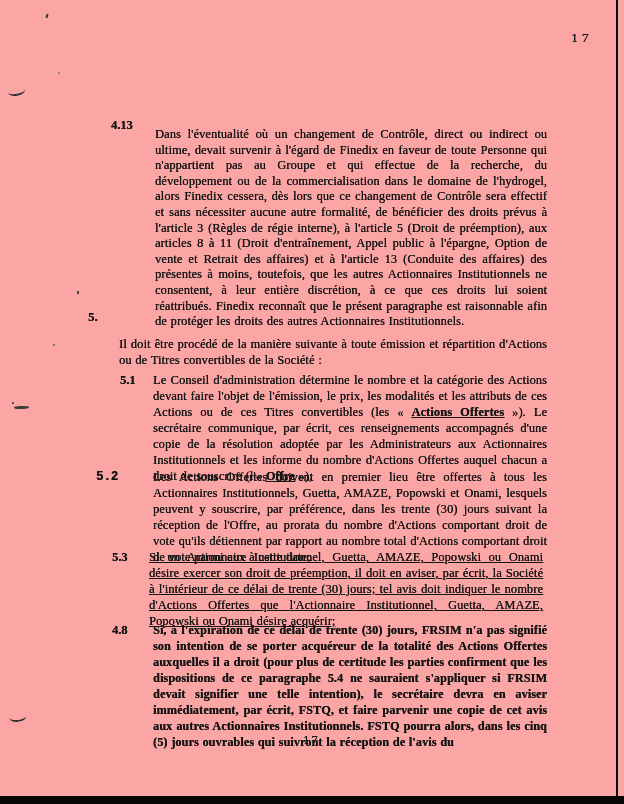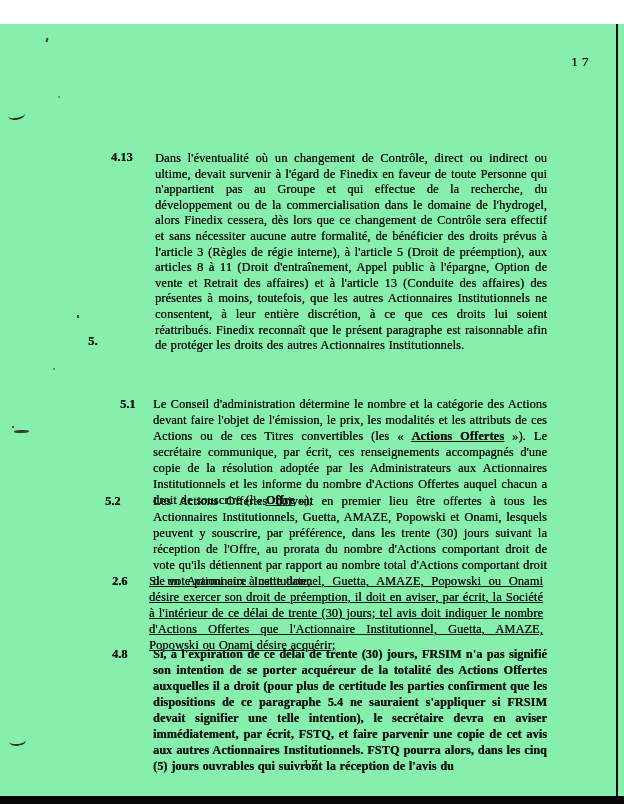--- a/index.html
+++ b/index.html
@@ -4,21 +4,21 @@
 <style>
   html,body{margin:0;padding:0;}
   body{
     width:624px;height:804px;
     background:#ffffff;
     overflow:hidden;
     position:relative;
     font-family:"Liberation Serif", serif;
     color:#151515;
   }
-  .sheet{position:absolute;inset:0;background:#86efac;margin-top:24px;}
+  .sheet{position:absolute;inset:0;background:#fca5a5;}
   
   .edge-line{position:absolute;top:0;left:616px;width:2px;height:804px;background:#0c0c0c;}
   .bottom-bar{position:absolute;left:0;bottom:0;width:624px;height:8px;background:#060606;}
   .mark{position:absolute;}
   .mark-dot-a{left:46px;top:14px;width:2px;height:4px;background:#3a3a3a;transform:rotate(15deg);}
   .mark-speck-b{left:58px;top:72px;width:2px;height:2px;background:#8a8a8a;}
   .mark-squiggle-1{left:8px;top:86px;width:17px;height:8px;border:0;border-bottom:2px solid #2f2f2f;border-radius:0 0 70% 55%;transform:rotate(-6deg);}
   .mark-dot-c{left:77px;top:291px;width:2px;height:3px;background:#454545;}
   .mark-dot-d{left:53px;top:344px;width:2px;height:2px;background:#777;}
   .mark-smudge-dot{left:12px;top:402px;width:2px;height:2px;background:#555;}
@@ -42,32 +42,32 @@
   #header-pagenum{left:571px;top:30px;letter-spacing:4px;}
   #footer-pagenum{left:303px;top:733px;letter-spacing:2px;font-size:12.5px;}
   #continuation{left:155px;top:83px;width:392px;}
   .clause-num{
     position:absolute;
     font-weight:bold;
     font-size:12.4px;
     line-height:16px;
     text-shadow:0.25px 0 0 currentColor;
   }
-  #num-4-13{left:111px;top:125px;}
+  #num-4-13{left:111px;top:117px;}
   #body-4-13{left:155px;top:127px;width:392px;line-height:15.6px;}
   #sec5-num{left:88px;top:309px;font-size:12.8px;}
   #sec5-title{
     position:absolute;left:120px;top:309px;
     font-weight:bold;font-size:12.8px;letter-spacing:0.3px;
     text-shadow:0.3px 0 0 currentColor;
   }
   #sec5-intro{left:119px;top:336px;width:428px;}
   #num-5-1{left:120px;top:372px;}
   #body-5-1{left:153px;top:372px;width:394px;}
-  #num-5-2{left:105px;top:469px;}
+  #num-5-2{left:96px;top:469px;font-family:Liberation Mono, monospace;}
   #body-5-2{left:153px;top:469px;width:394px;}
   #num-5-3{left:112px;top:549px;}
   #body-5-3{left:149px;top:549px;width:394px;text-decoration:underline;}
   #num-5-4{left:112px;top:622px;}
   #body-5-4{left:153px;top:622px;width:394px;font-size:12.2px;font-weight:bold;}
   b{font-weight:bold;text-decoration:underline;}
 </style>
 </head>
 <body>
 
@@ -86,26 +86,27 @@
 
   <div id="header-pagenum" class="pagenum">17</div>
   <div id="footer-pagenum" class="pagenum">17</div>
 
 
   <div id="num-4-13" class="clause-num">4.13</div>
   <div id="body-4-13" class="txt">Dans l'éventualité où un changement de Contrôle, direct ou indirect ou ultime, devait survenir à l'égard de Finedix en faveur de toute Personne qui n'appartient pas au Groupe et qui effectue de la recherche, du développement ou de la commercialisation dans le domaine de l'hydrogel, alors Finedix cessera, dès lors que ce changement de Contrôle sera effectif et sans nécessiter aucune autre formalité, de bénéficier des droits prévus à l'article 3 (Règles de régie interne), à l'article 5 (Droit de préemption), aux articles 8 à 11 (Droit d'entraînement, Appel public à l'épargne, Option de vente et Retrait des affaires) et à l'article 13 (Conduite des affaires) des présentes à moins, toutefois, que les autres Actionnaires Institutionnels ne consentent, à leur entière discrétion, à ce que ces droits lui soient réattribués. Finedix reconnaît que le présent paragraphe est raisonnable afin de protéger les droits des autres Actionnaires Institutionnels.</div>
 
   <div id="sec5-num" class="clause-num">5.</div>
 
+  <div id="sec5-intro" class="txt">Il doit être procédé de la manière suivante à toute émission et répartition d'Actions ou de Titres convertibles de la Société :</div>
 
   <div id="num-5-1" class="clause-num">5.1</div>
   <div id="body-5-1" class="txt"><span>Le Conseil d'administration détermine le nombre et la catégorie des Actions devant faire l'objet de l'émission, le prix, les modalités et les attributs de ces Actions ou de ces Titres convertibles (les « </span><b>Actions Offertes</b><span> »). Le secrétaire communique, par écrit, ces renseignements accompagnés d'une copie de la résolution adoptée par les Administrateurs aux Actionnaires Institutionnels et les informe du nombre d'Actions Offertes auquel chacun a droit de souscrire (l'« </span><b>Offre</b><span> »);</span></div>
 
   <div id="num-5-2" class="clause-num">5.2</div>
   <div id="body-5-2" class="txt">Les Actions Offertes doivent en premier lieu être offertes à tous les Actionnaires Institutionnels, Guetta, AMAZE, Popowski et Onami, lesquels peuvent y souscrire, par préférence, dans les trente (30) jours suivant la réception de l'Offre, au prorata du nombre d'Actions comportant droit de vote qu'ils détiennent par rapport au nombre total d'Actions comportant droit de vote parmi eux à cette date;</div>
 
-  <div id="num-5-3" class="clause-num">2.6</div>
+  <div id="num-5-3" class="clause-num">5.3</div>
   <div id="body-5-3" class="txt">Si un Actionnaire Institutionnel, Guetta, AMAZE, Popowski ou Onami désire exercer son droit de préemption, il doit en aviser, par écrit, la Société à l'intérieur de ce délai de trente (30) jours; tel avis doit indiquer le nombre d'Actions Offertes que l'Actionnaire Institutionnel, Guetta,  AMAZE, Popowski ou Onami désire acquérir;</div>
 
   <div id="num-5-4" class="clause-num">4.8</div>
   <div id="body-5-4" class="txt">Si, à l'expiration de ce délai de trente (30) jours,  FRSIM n'a pas signifié son intention de se porter acquéreur de la totalité des Actions Offertes auxquelles il a droit (pour plus de certitude les parties confirment que les dispositions de ce paragraphe 5.4 ne sauraient s'appliquer si FRSIM devait signifier une telle intention), le secrétaire devra en aviser immédiatement, par écrit, FSTQ, et faire parvenir une copie de cet avis aux autres Actionnaires Institutionnels. FSTQ pourra alors, dans les cinq (5) jours ouvrables qui suivront la réception de l'avis du</div>
 
 </div>
 
 </body></html>

